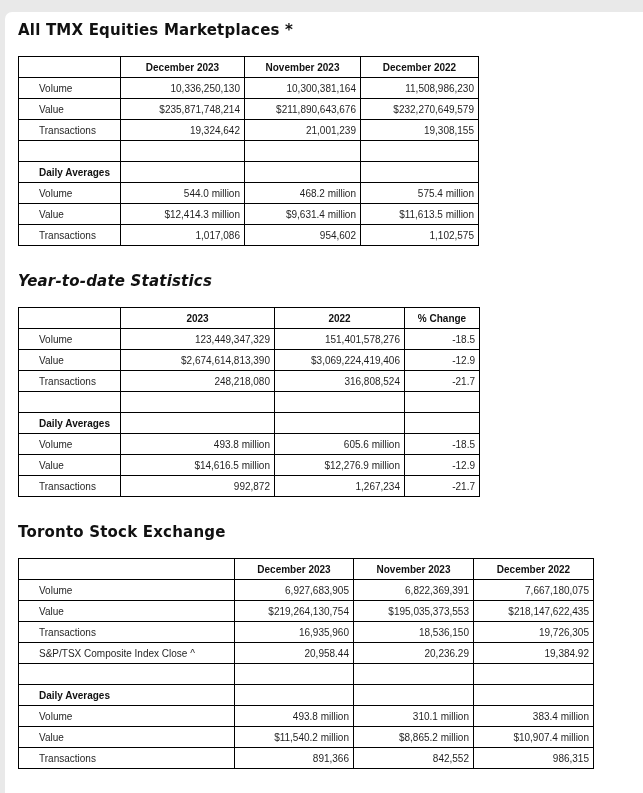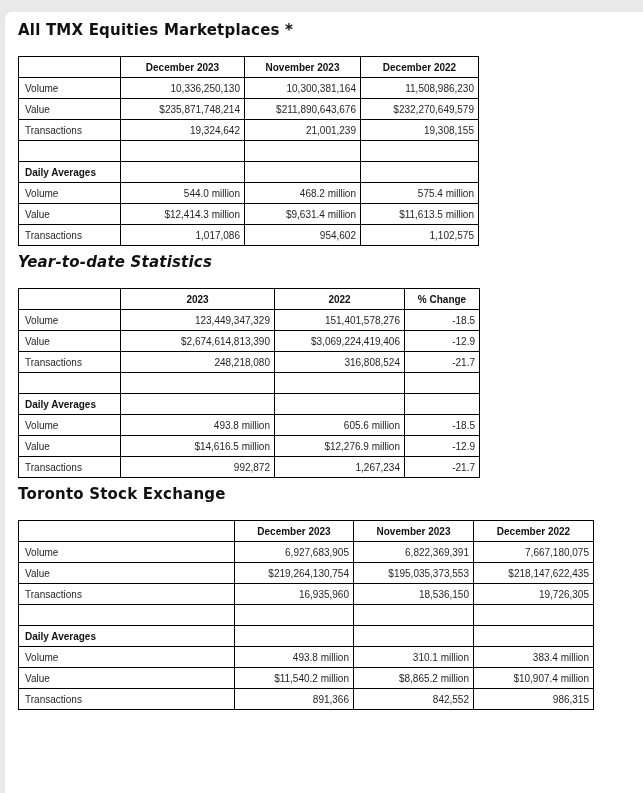--- a/index.html
+++ b/index.html
@@ -21,41 +21,41 @@
   }
   .section-title{
     font-family:"DejaVu Sans",sans-serif;
     font-size:15px;
     font-weight:bold;
     color:#111111;
     margin:0 0 17px 0;
     letter-spacing:0.2px;
   }
   .section-title.italic{font-style:italic;}
-  .section + .section .section-title{margin-top:7px;}
+  .section + .section .section-title{margin-top:26px;}
   table.stats{
     border-collapse:collapse;
     table-layout:fixed;
     font-size:10px;
     color:#1f1f1f;
   }
   table.stats th, table.stats td{
     border:1px solid #000000;
     height:21px;
     padding:0 4px;
     overflow:hidden;
     white-space:nowrap;
     box-sizing:border-box;
   }
   table.stats th{
     font-weight:bold;
     text-align:center;
     color:#111111;
   }
-  table.stats td.label{text-align:left;padding-left:6px;}
+  table.stats td.label{text-align:left;padding-left:20px;}
   table.stats td.label.subheader{font-weight:bold;color:#111111;}
   table.stats td.num{text-align:right;}
   
   table.t1{width:460px;}
   table.t1 th:nth-child(1){width:102px;}
   table.t1 th:nth-child(2){width:124px;}
   table.t1 th:nth-child(3){width:116px;}
   table.t1 th:nth-child(4){width:118px;}
   table.t2{width:440px;}
   table.t2 th:nth-child(1){width:102px;}
@@ -225,20 +225,26 @@
             <td class="num">$195,035,373,553</td>
             <td class="num">$218,147,622,435</td>
           </tr>
           <tr>
             <td class="label">Transactions</td>
             <td class="num">16,935,960</td>
             <td class="num">18,536,150</td>
             <td class="num">19,726,305</td>
           </tr>
           <tr>
+            <td class="label">S&amp;P/TSX Composite Index Close ^</td>
+            <td class="num">20,958.44</td>
+            <td class="num">20,236.29</td>
+            <td class="num">19,384.92</td>
+          </tr>
+          <tr>
             <td class="label"></td>
             <td class="num"></td>
             <td class="num"></td>
             <td class="num"></td>
           </tr>
           <tr>
             <td class="label subheader">Daily Averages</td>
             <td class="num"></td>
             <td class="num"></td>
             <td class="num"></td>

